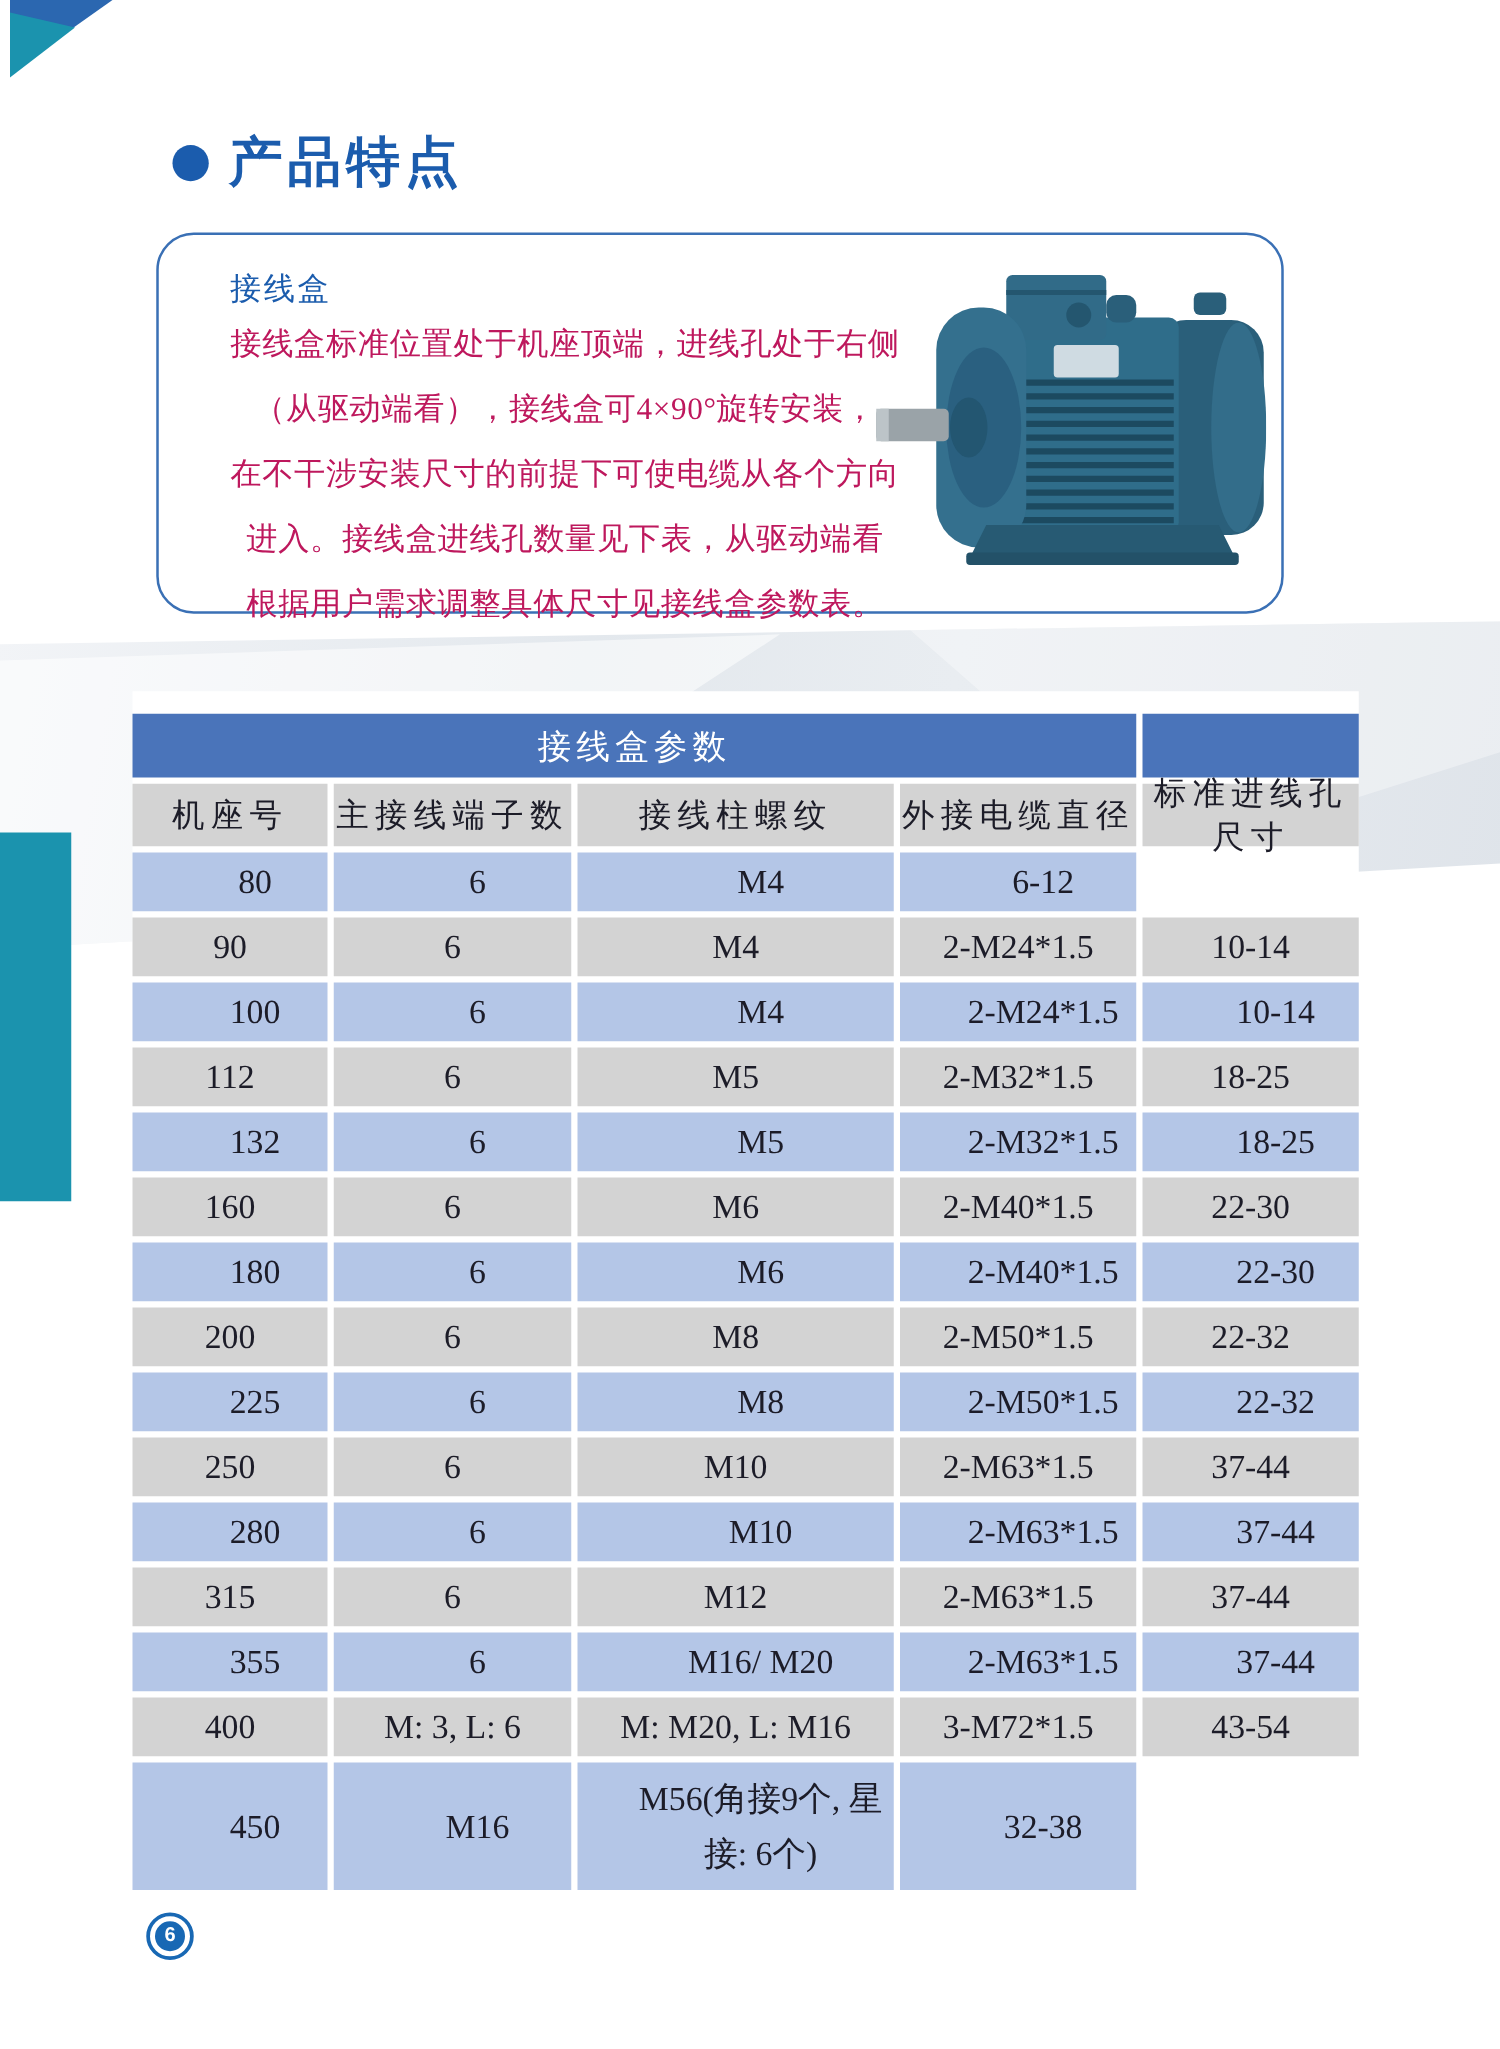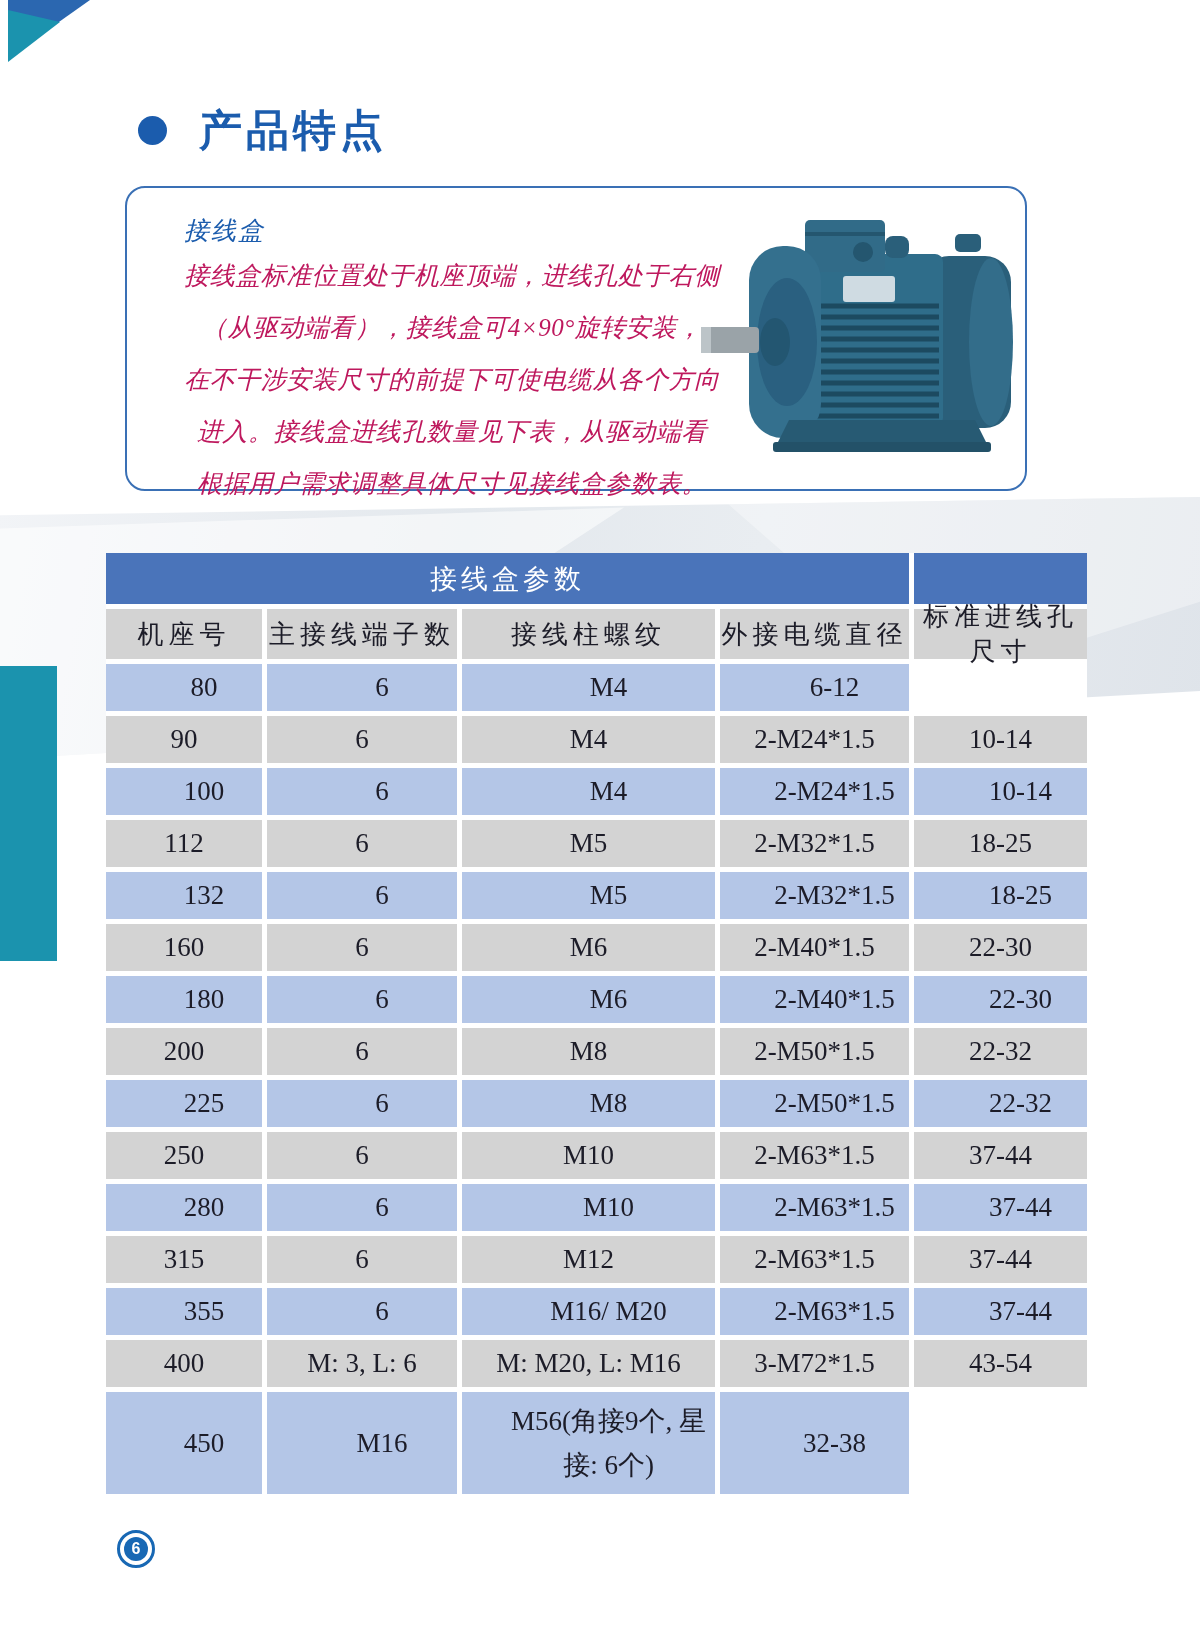--- a/index.html
+++ b/index.html
@@ -22,51 +22,51 @@
   .bg-band .wave2{
     position:absolute;left:0;top:0;width:100%;height:100%;
     background:rgba(255,255,255,.35);
     clip-path:polygon(60% 0,100% 0,100% 40%,78% 72%);
   }
   .side-bar{
     position:absolute;left:0;top:666px;width:57px;height:295px;
   }
   .corner-deco{position:absolute;left:6px;top:0;}
   
-  .heading{position:absolute;left:138px;top:104px;height:52px;display:flex;align-items:center;gap:16px;}
+  .heading{position:absolute;left:138px;top:104px;height:52px;display:flex;align-items:center;}
   .heading .bullet{width:29px;height:29px;border-radius:50%;margin-right:16px;}
   .heading .title{
     font-family:"Liberation Sans", sans-serif;font-weight:bold;
     font-size:43px;letter-spacing:4px;line-height:1;
   }
   
   .info-box{
     position:absolute;left:125px;top:186px;width:902px;height:305px;
-    background:#ffffff;border:2px solid #3a70b5;border-radius:20px;box-sizing:border-box;font-style:italic;
+    background:#ffffff;border:2px solid #3a70b5;border-radius:30px;box-sizing:border-box;
   }
   .info-box .box-label{
     position:absolute;left:57px;top:26px;font-size:25px;letter-spacing:2px;
   }
   .info-box .para{position:absolute;left:45px;top:62px;width:560px;}
   .info-box .para .pline{
     font-size:25px;color:#be185d;letter-spacing:.5px;line-height:52px;white-space:nowrap;text-align:center;
   }
   .motor{position:absolute;right:12px;top:26px;width:320px;height:242px;}
   
   .tbl{position:absolute;left:106px;top:553px;width:981px;background:#ffffff;}
   .trow{
     display:grid;grid-template-columns:156px 190px 253px 189px 173px;
     column-gap:5px;margin-bottom:5px;
   }
   .trow:last-child{margin-bottom:0;}
   .cell{
     display:flex;flex-direction:column;align-items:center;justify-content:center;
     text-align:center;color:#1c1c28;font-size:27px;
   }
-  .band-row .cell{height:51px;}
+  .band-row .cell{height:51px;margin-top:18px;}
   .head-row .cell{height:50px;background:#d3d3d3;font-size:26px;letter-spacing:5px;}
   .data-row .cell{height:47px;}
   .data-row.tall .cell{height:102px;line-height:44px;}
   .data-row.blue .cell{background:#b4c6e7;padding-left:40px;}
   .data-row.gray .cell{background:#d3d3d3;}
   .band-cell{
     grid-column:1/5;color:#ffffff !important;font-size:27px;letter-spacing:4px;
   }
   .band-fill{grid-column:5;}
   

